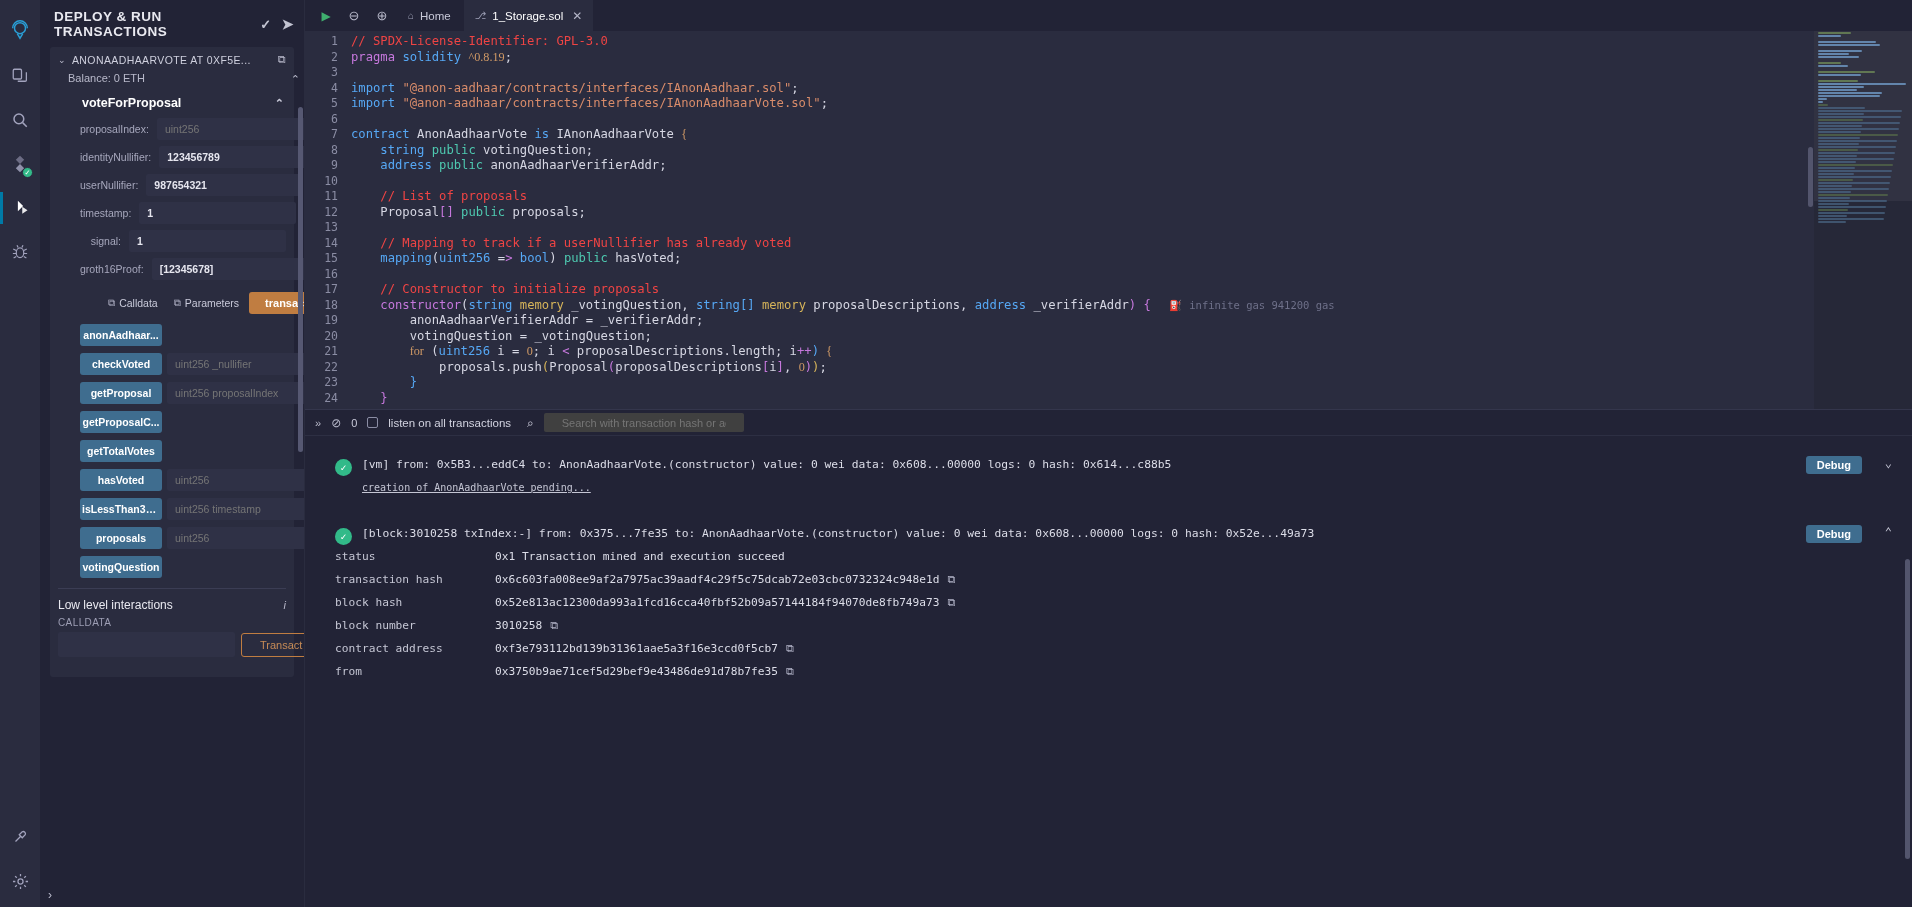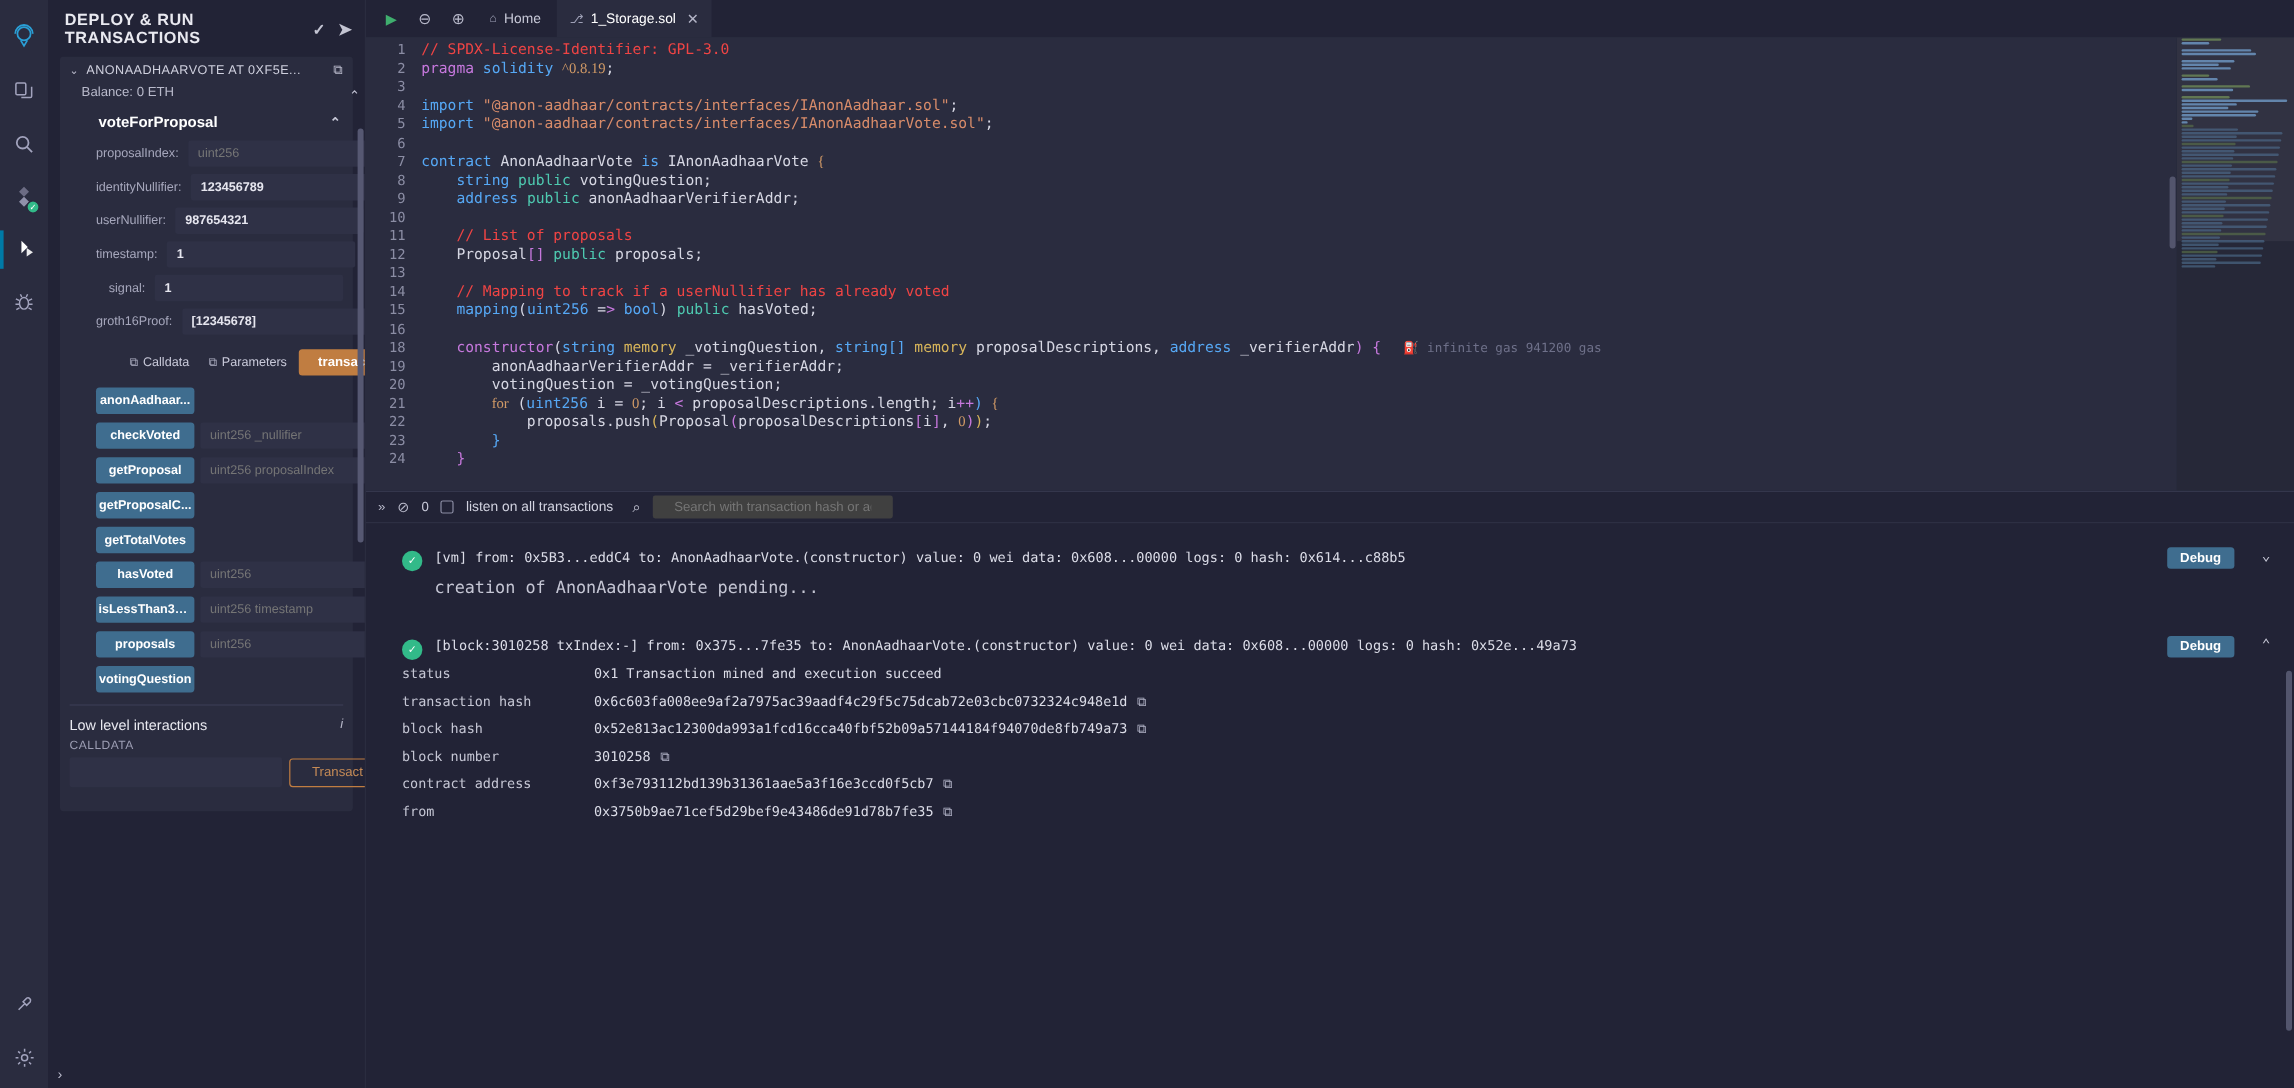--- a/index.html
+++ b/index.html
@@ -195,21 +195,21 @@
   }
   .term-body { flex: 1; overflow: hidden; position: relative; padding-top: 16px; font-family: "DejaVu Sans Mono", monospace; }
   .tx {
     display: flex; align-items: flex-start; gap: 10px; padding: 6px 12px 0 30px; position: relative;
   }
   .tx-ok {
     width: 17px; height: 17px; border-radius: 50%; background: #32ba89; color: #ffffff;
     display: flex; align-items: center; justify-content: center; font-size: 10px; flex-shrink: 0; margin-top: 1px;
   }
   .tx-line { color: #dcdde8; font-size: 11.3px; white-space: nowrap; flex: 1; overflow: hidden; }
-  .tx-sub { color: #c5c6d4; font-size: 14px; padding: 6px 0 0 57px; }
+  .tx-sub { color: #c5c6d4; font-size: 10px; padding: 6px 0 0 57px; text-decoration: underline; }
   .debug-btn {
     position: absolute; right: 50px; top: 4px;
     background: #3f6d8f; color: #fff; font-size: 11px; font-weight: 600;
     border: none; border-radius: 3px; padding: 3px 11px; cursor: pointer;
   }
   .tx-chev { position: absolute; right: 20px; top: 4px; color: #c6c7d6; font-size: 12px; cursor: pointer; }
   .kv { display: flex; padding: 5px 0 5px 30px; font-size: 11.2px; align-items: center; }
   .kv-k { width: 160px; color: #c5c6d4; }
   .kv-v { color: #dcdde8; word-break: break-all; }
   .kv-cp { color: #b1b2c6; font-size: 11px; margin-left: 8px; cursor: pointer; }
@@ -430,20 +430,21 @@
           <div class="cl"><span class="ln">7</span><span class="code"><span class="kb">contract</span><span class="w"> AnonAadhaarVote </span><span class="kb">is</span><span class="w"> IAnonAadhaarVote </span><span class="n">{</span></span></div>
           <div class="cl"><span class="ln">8</span><span class="code"><span class="w">    </span><span class="kb">string</span><span class="w"> </span><span class="g">public</span><span class="w"> votingQuestion</span><span class="p">;</span></span></div>
           <div class="cl"><span class="ln">9</span><span class="code"><span class="w">    </span><span class="kb">address</span><span class="w"> </span><span class="g">public</span><span class="w"> anonAadhaarVerifierAddr</span><span class="p">;</span></span></div>
           <div class="cl"><span class="ln">10</span><span class="code"></span></div>
           <div class="cl"><span class="ln">11</span><span class="code"><span class="cm">    // List of proposals</span></span></div>
           <div class="cl"><span class="ln">12</span><span class="code"><span class="w">    Proposal</span><span class="k">[]</span><span class="w"> </span><span class="g">public</span><span class="w"> proposals</span><span class="p">;</span></span></div>
           <div class="cl"><span class="ln">13</span><span class="code"></span></div>
           <div class="cl"><span class="ln">14</span><span class="code"><span class="cm">    // Mapping to track if a userNullifier has already voted</span></span></div>
           <div class="cl"><span class="ln">15</span><span class="code"><span class="w">    </span><span class="kb">mapping</span><span class="p">(</span><span class="kb">uint256</span><span class="w"> =</span><span class="k">&gt;</span><span class="w"> </span><span class="kb">bool</span><span class="p">)</span><span class="w"> </span><span class="g">public</span><span class="w"> hasVoted</span><span class="p">;</span></span></div>
           <div class="cl"><span class="ln">16</span><span class="code"></span></div>
+          <div class="cl"><span class="ln">17</span><span class="code"><span class="cm">    // Constructor to initialize proposals</span></span></div>
           <div class="cl"><span class="ln">18</span><span class="code"><span class="w">    </span><span class="k">constructor</span><span class="p">(</span><span class="kb">string</span><span class="w"> </span><span class="y">memory</span><span class="w"> _votingQuestion, </span><span class="kb">string[]</span><span class="w"> </span><span class="y">memory</span><span class="w"> proposalDescriptions, </span><span class="kb">address</span><span class="w"> _verifierAddr</span><span class="k">)</span><span class="w"> </span><span class="k">{</span><span class="gashint">   ⛽ infinite gas 941200 gas</span></span></div>
           <div class="cl"><span class="ln">19</span><span class="code"><span class="w">        anonAadhaarVerifierAddr = _verifierAddr</span><span class="p">;</span></span></div>
           <div class="cl"><span class="ln">20</span><span class="code"><span class="w">        votingQuestion = _votingQuestion</span><span class="p">;</span></span></div>
           <div class="cl"><span class="ln">21</span><span class="code"><span class="w">        </span><span class="n">for</span><span class="w"> (</span><span class="kb">uint256</span><span class="w"> i = </span><span class="n">0</span><span class="w">; i </span><span class="k">&lt;</span><span class="w"> proposalDescriptions.length; i</span><span class="k">++</span><span class="kb">)</span><span class="w"> </span><span class="n">{</span></span></div>
           <div class="cl"><span class="ln">22</span><span class="code"><span class="w">            proposals.push</span><span class="y">(</span><span class="w">Proposal</span><span class="k">(</span><span class="w">proposalDescriptions</span><span class="k">[</span><span class="w">i</span><span class="k">]</span><span class="w">, </span><span class="n">0</span><span class="k">)</span><span class="y">)</span><span class="p">;</span></span></div>
           <div class="cl"><span class="ln">23</span><span class="code"><span class="w">        </span><span class="kb">}</span></span></div>
           <div class="cl"><span class="ln">24</span><span class="code"><span class="w">    </span><span class="k">}</span></span></div>
         </div>
       <div class="ed-scroll-v"></div>
       <div class="minimap" id="minimap">

